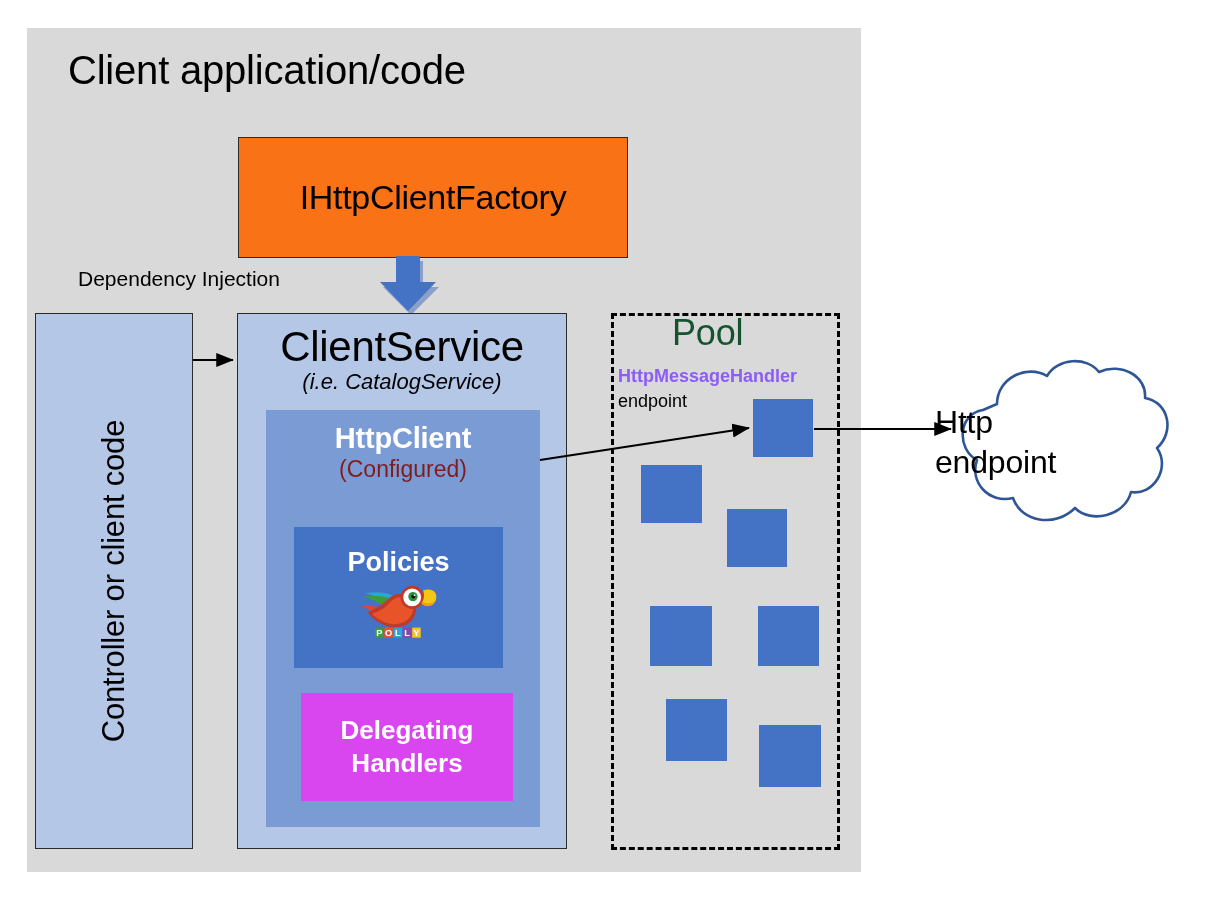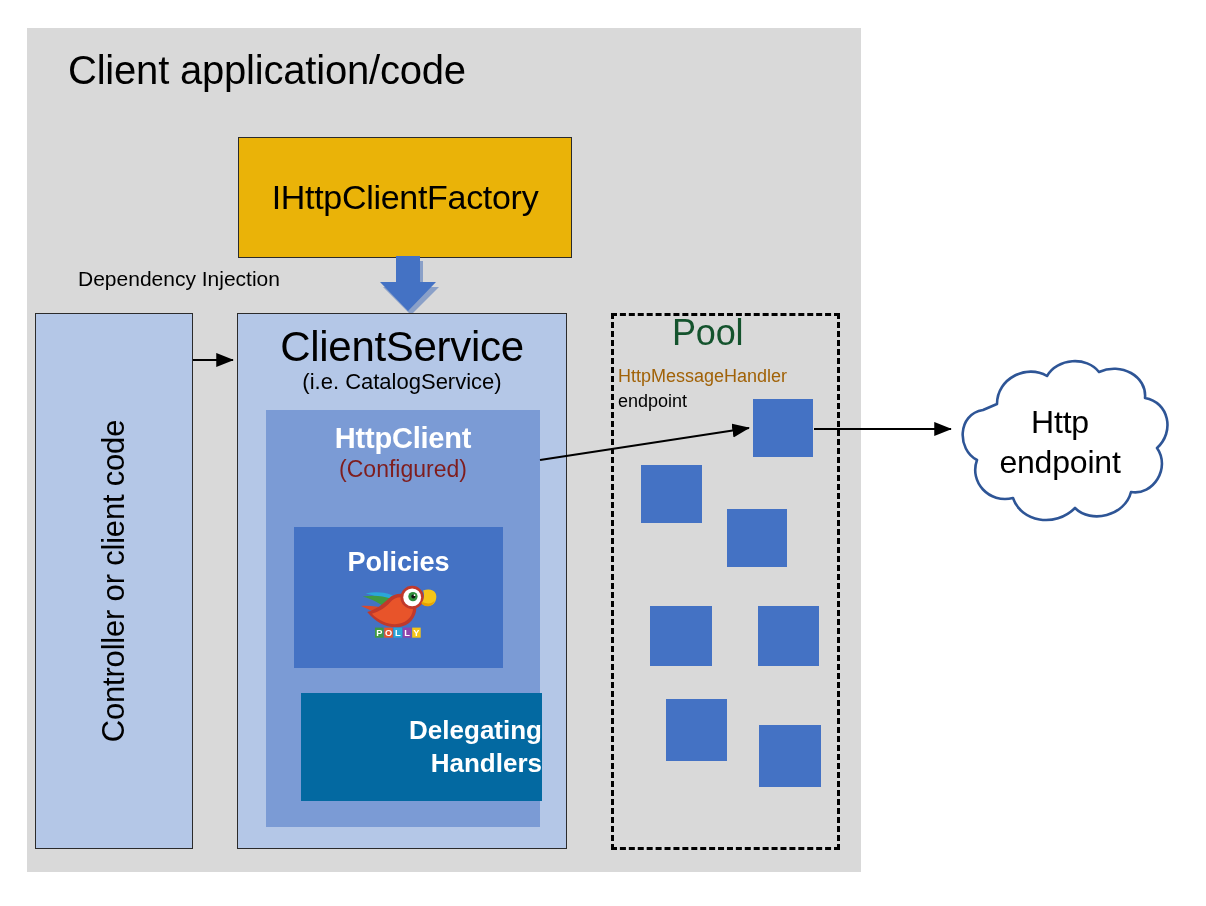--- a/index.html
+++ b/index.html
@@ -45,23 +45,23 @@
     display: flex;
     flex-direction: column;
     align-items: center;
     justify-content: center;
     text-align: center;
   }
 
   .factory-box {
     left: 238px;
     top: 137px;
-    width: 334px;
+    width: 390px;
     height: 121px;
-    background: #eab308;
+    background: #f97316;
     border: 1.6px solid #2b2b2b;
   }
   .factory-label {
     font-size: 34px;
     color: #000000;
     line-height: 1.05;
     letter-spacing: -0.3px;
   }
 
   
@@ -115,20 +115,21 @@
     font-size: 42px;
     color: #000000;
     line-height: 1.0;
     letter-spacing: -0.3px;
   }
   .cs-sub {
     font-size: 22px;
     color: #000000;
     line-height: 1.15;
     margin-top: 1px;
+    font-style: italic;
   }
 
   .httpclient-box {
     left: 266px;
     top: 410px;
     width: 274px;
     height: 417px;
     background: #7b9bd5;
     justify-content: flex-start;
     padding-top: 14px;
@@ -164,24 +165,23 @@
   }
   .polly-logo {
     margin-top: 2px;
     width: 86px;
     height: 62px;
   }
 
   .handlers-box {
     left: 301px;
     top: 693px;
-    width: 241px;
+    width: 212px;
     height: 108px;
-    background: #0369a1;
-    align-items: flex-end;
+    background: #d946ef;
   }
   .handlers-label {
     font-size: 26px;
     font-weight: bold;
     color: #ffffff;
     line-height: 1.28;
   }
 
   
   .pool-box {
@@ -201,22 +201,22 @@
     font-size: 36px;
     color: #14532d;
     white-space: nowrap;
     letter-spacing: -0.2px;
   }
   .pool-sub1 {
     position: absolute;
     left: 618px;
     top: 366px;
     font-size: 18px;
-    font-weight: normal;
-    color: #a16207;
+    font-weight: bold;
+    color: #8b5cf6;
     white-space: nowrap;
   }
   .pool-sub2 {
     position: absolute;
     left: 618px;
     top: 391px;
     font-size: 18px;
     color: #000000;
     white-space: nowrap;
   }
@@ -231,21 +231,21 @@
     left: 935px;
     top: 352px;
     width: 250px;
     height: 196px;
   }
   .cloud-label {
     position: absolute;
     left: 0;
     top: 50px;
     width: 250px;
-    text-align: center;
+    text-align: left;
     font-size: 32px;
     color: #000000;
     line-height: 1.25;
     letter-spacing: -0.2px;
   }
 
   
   .connectors {
     position: absolute;
     left: 0;

